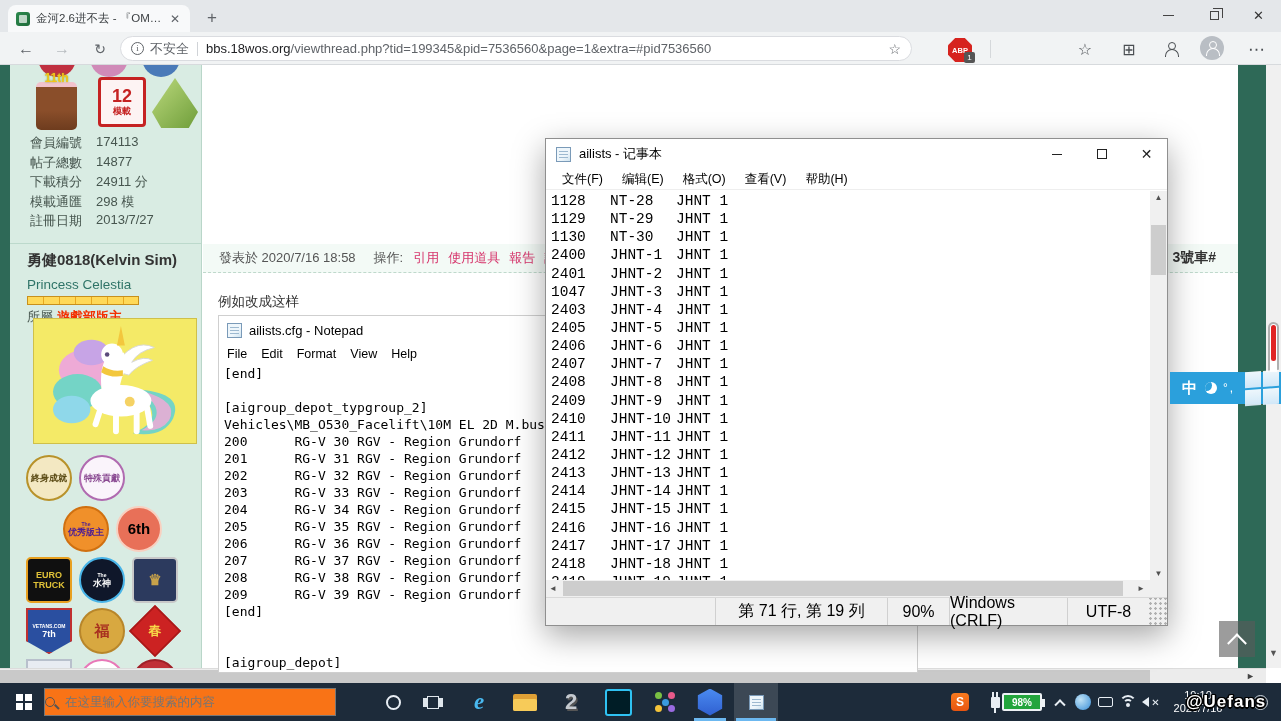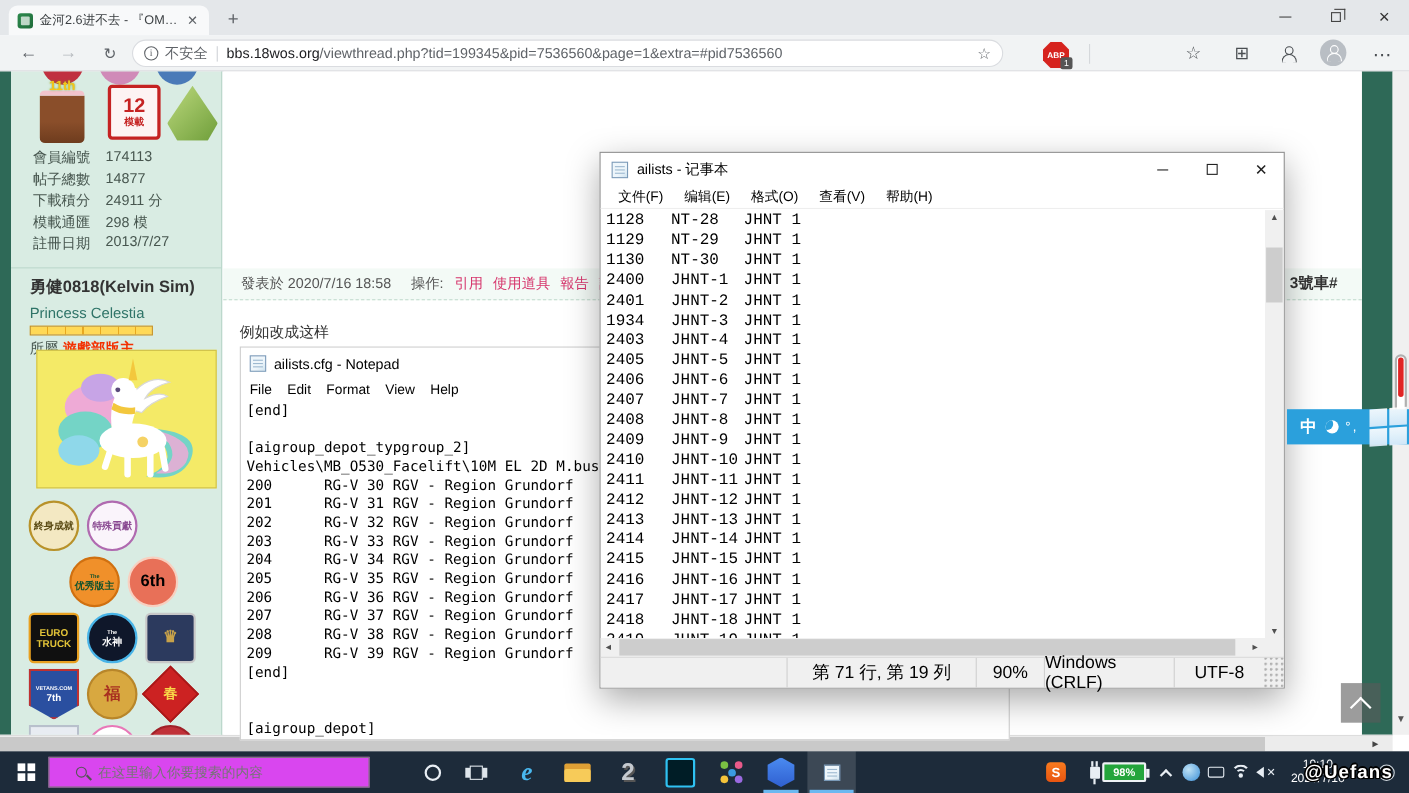--- a/index.html
+++ b/index.html
@@ -131,21 +131,21 @@
 #ime .winlogo{position:absolute;right:2px;top:-1px;width:34px;height:34px;display:grid;grid-template-columns:1fr 1fr;grid-template-rows:1fr 1fr;gap:2px;transform:skewY(-4deg);opacity:.92}
 #ime .winlogo i{background:linear-gradient(180deg,#fff,#dfeefb)}
 #backtop{left:1219px;top:621px;width:36px;height:36px;background:rgba(90,90,90,.6);z-index:55;display:flex;align-items:center;justify-content:center}
 #backtop i{width:14px;height:14px;border-top:2px solid #fff;border-left:2px solid #fff;transform:rotate(45deg) translate(3px,3px)}
 
 #taskbar{left:0;top:683px;width:1281px;height:38px;background:#1d2b3a;z-index:80}
 .tbit{position:absolute;top:683px;height:38px;display:flex;align-items:center;justify-content:center;z-index:81}
 #start{left:8px;width:32px}
 #start .wg{width:16px;height:16px;display:grid;grid-template-columns:1fr 1fr;grid-template-rows:1fr 1fr;gap:2px}
 #start .wg i{background:#fff}
-#tsearch{left:44px;top:688px;width:292px;height:28px;background:#d946ef;border:1px solid #777;display:flex;align-items:center;padding:0 24px;z-index:81;position:absolute}
+#tsearch{left:44px;top:688px;width:292px;height:28px;background:#f97316;border:1px solid #777;display:flex;align-items:center;padding:0 0;z-index:81;position:absolute}
 #tsearch .mg{width:10px;height:10px;border:1.6px solid #555;border-radius:50%;position:relative;flex:none}
 #tsearch .mg:after{content:"";position:absolute;left:8px;top:8px;width:6px;height:1.6px;background:#555;transform:rotate(45deg)}
 #tsearch input{border:none;outline:none;font-size:12.5px;margin-left:10px;width:240px;color:#333;font-family:"Liberation Sans",sans-serif;background:transparent}
 #cortana{left:378px;width:30px}
 #cortana i{width:15px;height:15px;border:2px solid #e8eef4;border-radius:50%}
 #taskview{left:418px;width:30px}
 #taskview i{width:12px;height:13px;border:1.6px solid #dfe6ec;box-shadow:-6px 0 0 -2px #dfe6ec,6px 0 0 -2px #dfe6ec}
 #ie{left:462px;width:34px;color:#49b8ef;font-size:23px;font-weight:bold;font-style:italic;font-family:"Liberation Serif",serif}
 #folder{left:508px;width:34px}
 #folder .f{width:24px;height:17px;position:relative}
@@ -316,21 +316,21 @@
         <circle cx="97" cy="84" r="5" fill="#f3c73d" opacity=".8"></circle>
       </svg>
     </div>
     <div id="bgrid">
         <div class="badge circle" style="background: rgb(243, 232, 194); color: rgb(90, 74, 20); border: 2px solid rgb(184, 146, 42);">
           <span class="lb">終身成就</span>
         </div>
         <div class="badge circle" style="background: rgb(250, 244, 251); color: rgb(138, 74, 146); border: 2px solid rgb(176, 106, 176);">
           <span class="lb">特殊貢獻</span>
         </div>
-        <div class="badge circle" style="background: rgb(240, 144, 42); color: #14532d; border: 2px solid rgb(208, 112, 16); margin-left: 37px;">
+        <div class="badge circle" style="background: rgb(240, 144, 42); color: #4c1d95; border: 2px solid rgb(208, 112, 16); margin-left: 37px;">
           <span class="sub">The</span>
           <span class="lb">优秀版主</span>
         </div>
         <div class="badge circle big" style="background: rgb(232, 112, 88); color: #000000; border: 2px solid rgb(248, 208, 192);">
           <span class="lb">6th</span>
         </div>
         <div class="badge square" style="background: rgb(16, 16, 16); color: rgb(224, 194, 56); border: 2px solid rgb(232, 160, 32);">
           <span class="lb">EURO TRUCK</span>
         </div>
         <div class="badge circle" style="background: #0f172a; color: rgb(255, 255, 255); border: 2px solid rgb(72, 180, 232);">
@@ -434,21 +434,21 @@
         <span>查看(V)</span>
         <span>帮助(H)</span>
       </div>
     <div id="npbody">
       <div id="nprows">
           <div class="nprow"><span class="c1">1128</span><span class="c2">NT-28</span><span class="c3">JHNT 1</span></div>
           <div class="nprow"><span class="c1">1129</span><span class="c2">NT-29</span><span class="c3">JHNT 1</span></div>
           <div class="nprow"><span class="c1">1130</span><span class="c2">NT-30</span><span class="c3">JHNT 1</span></div>
           <div class="nprow"><span class="c1">2400</span><span class="c2">JHNT-1</span><span class="c3">JHNT 1</span></div>
           <div class="nprow"><span class="c1">2401</span><span class="c2">JHNT-2</span><span class="c3">JHNT 1</span></div>
-          <div class="nprow"><span class="c1">1934</span><span class="c2">JHNT-3</span><span class="c3">JHNT 1</span></div>
+          <div class="nprow"><span class="c1">1047</span><span class="c2">JHNT-3</span><span class="c3">JHNT 1</span></div>
           <div class="nprow"><span class="c1">2403</span><span class="c2">JHNT-4</span><span class="c3">JHNT 1</span></div>
           <div class="nprow"><span class="c1">2405</span><span class="c2">JHNT-5</span><span class="c3">JHNT 1</span></div>
           <div class="nprow"><span class="c1">2406</span><span class="c2">JHNT-6</span><span class="c3">JHNT 1</span></div>
           <div class="nprow"><span class="c1">2407</span><span class="c2">JHNT-7</span><span class="c3">JHNT 1</span></div>
           <div class="nprow"><span class="c1">2408</span><span class="c2">JHNT-8</span><span class="c3">JHNT 1</span></div>
           <div class="nprow"><span class="c1">2409</span><span class="c2">JHNT-9</span><span class="c3">JHNT 1</span></div>
           <div class="nprow"><span class="c1">2410</span><span class="c2">JHNT-10</span><span class="c3">JHNT 1</span></div>
           <div class="nprow"><span class="c1">2411</span><span class="c2">JHNT-11</span><span class="c3">JHNT 1</span></div>
           <div class="nprow"><span class="c1">2412</span><span class="c2">JHNT-12</span><span class="c3">JHNT 1</span></div>
           <div class="nprow"><span class="c1">2413</span><span class="c2">JHNT-13</span><span class="c3">JHNT 1</span></div>

